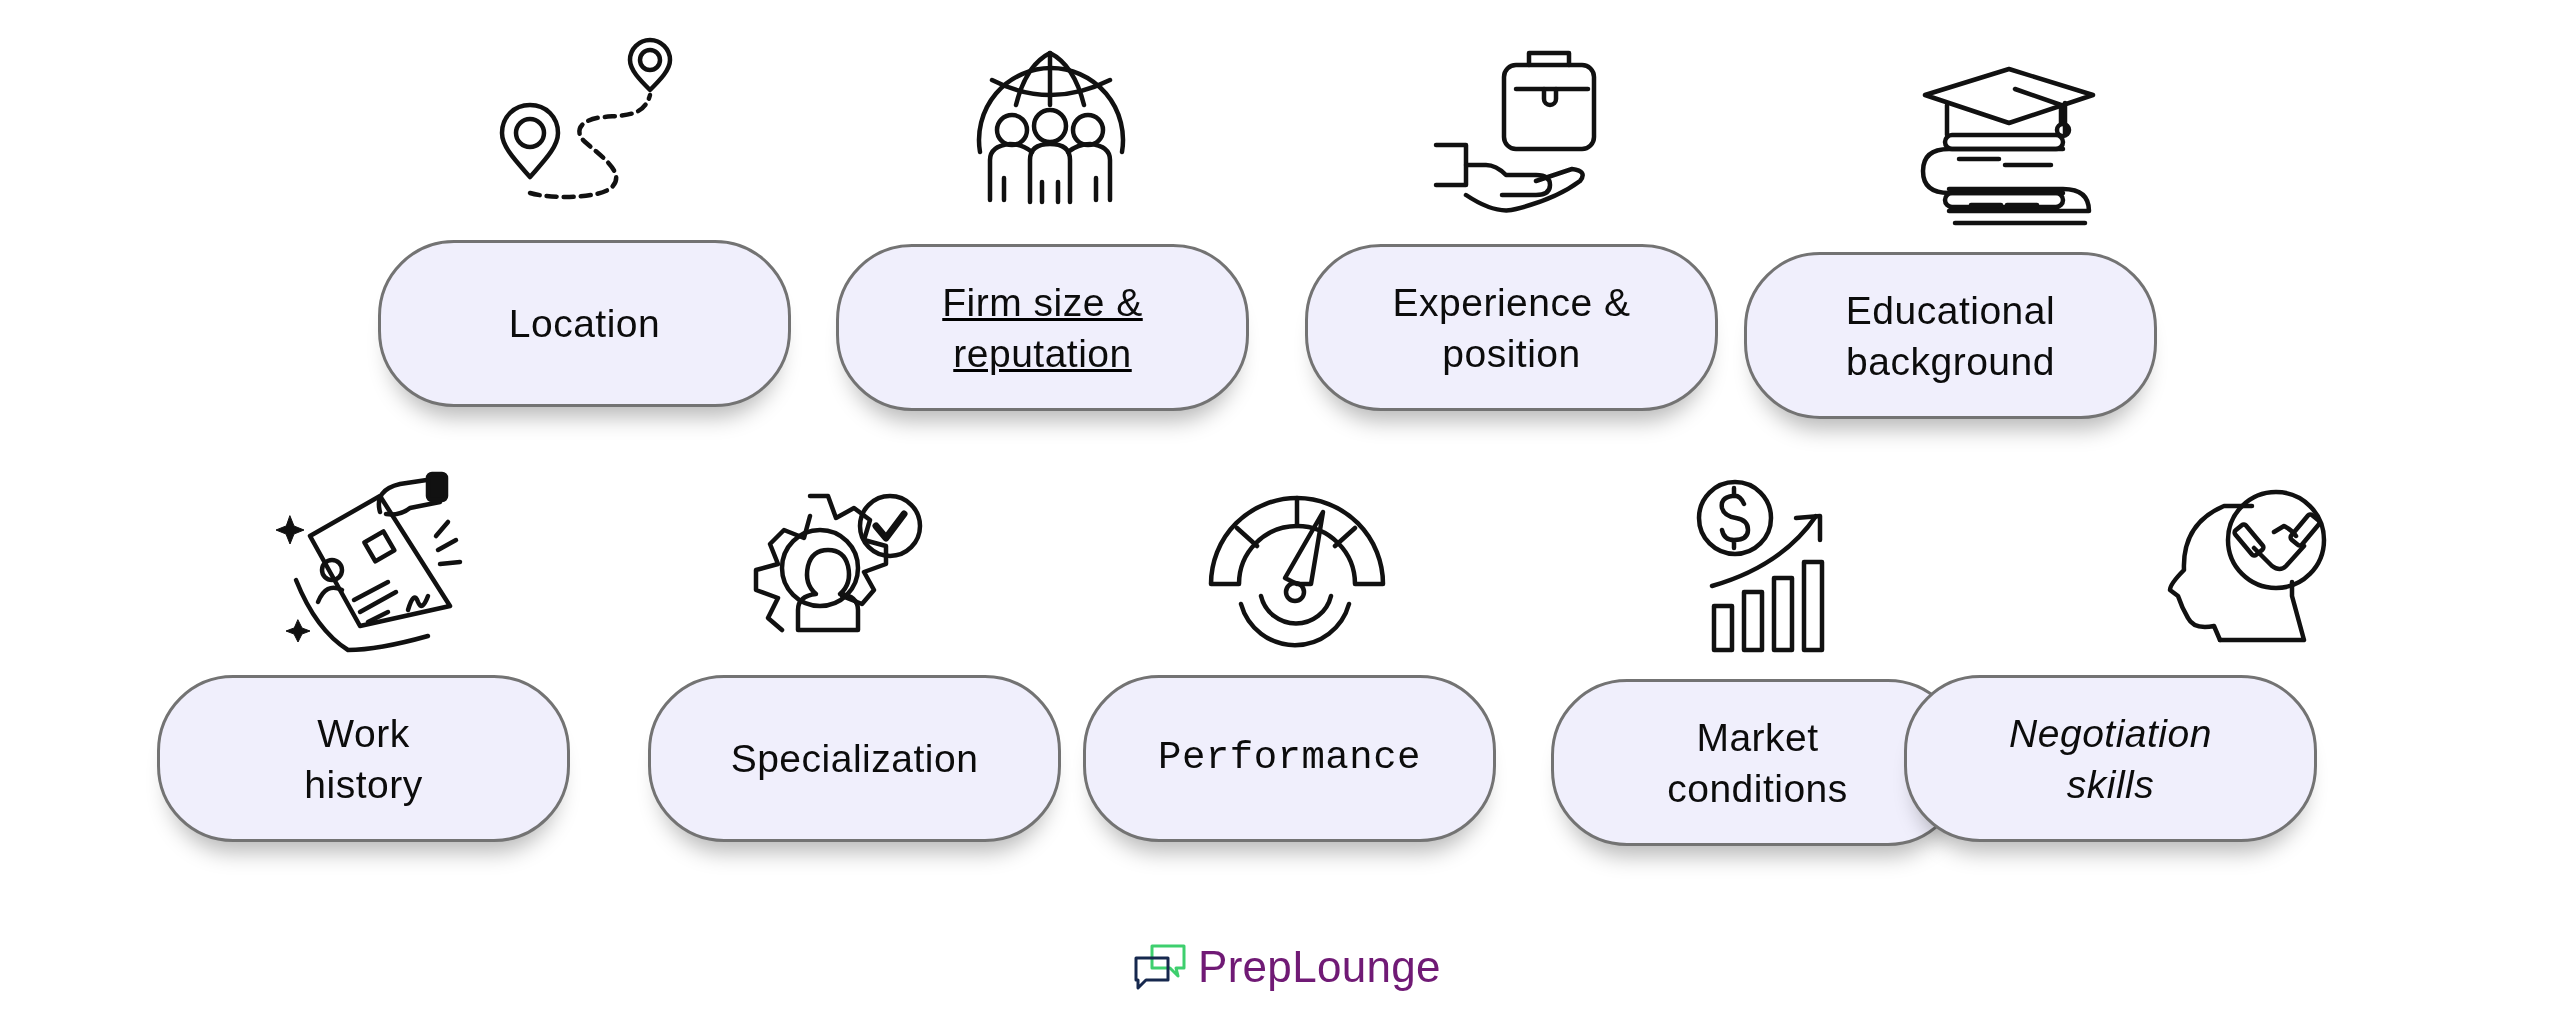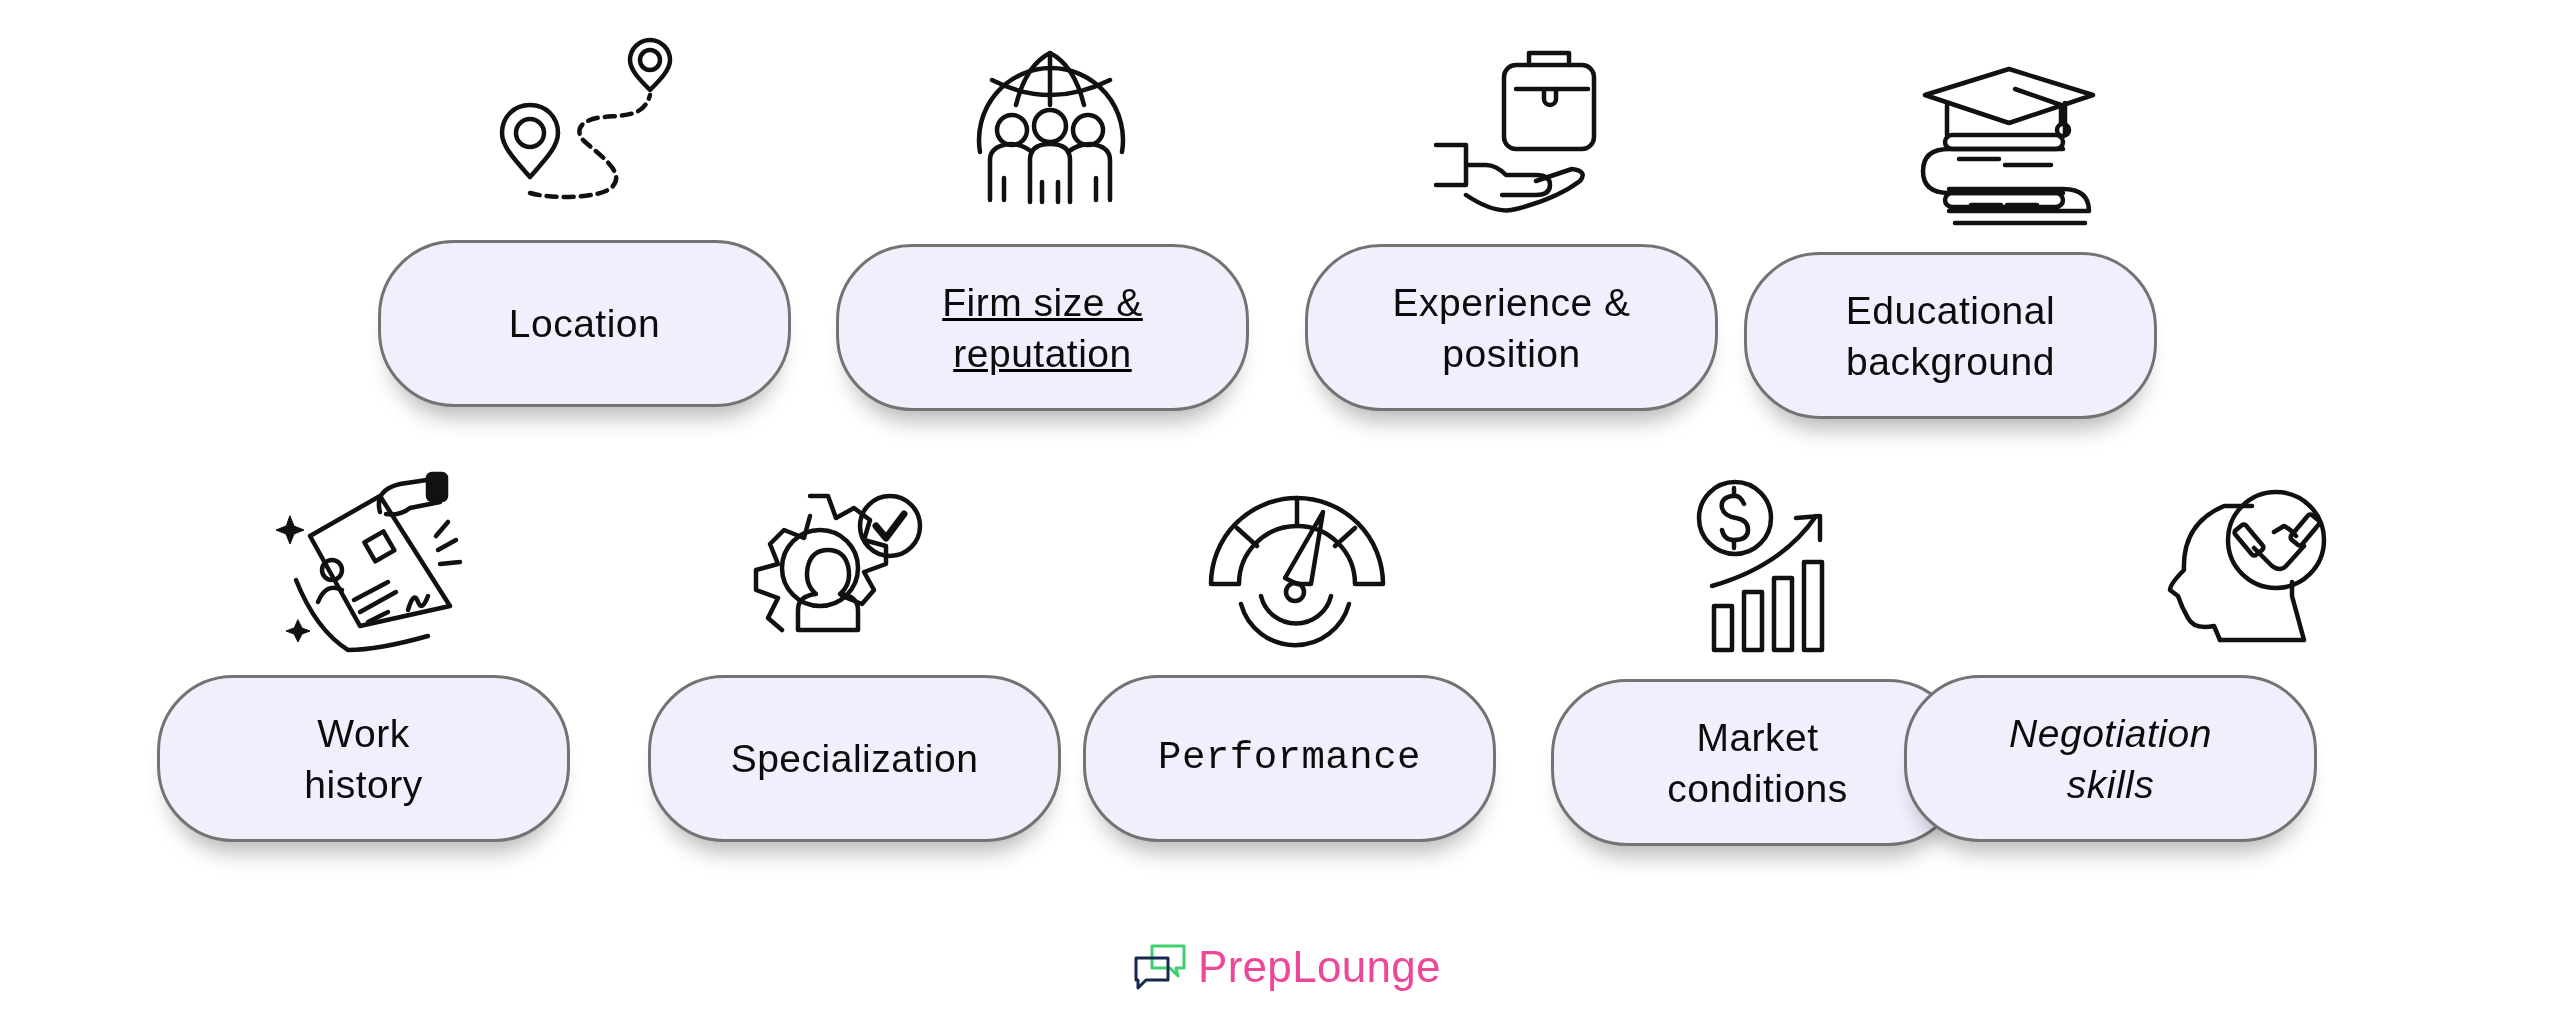--- a/index.html
+++ b/index.html
@@ -8,21 +8,21 @@
   .card { position:absolute; width:413px; height:167px; box-sizing:border-box;
           background:#f0effc; border:3px solid #737373; border-radius:76px;
           display:flex; align-items:center; justify-content:center; text-align:center;
           box-shadow: 0 22px 22px -12px rgba(0,0,0,0.28); }
   .card span { font-size:39px; line-height:51px; color:#0c0c0c; letter-spacing:0.5px; white-space:pre-line; }
   .icon { position:absolute; width:200px; height:180px; }
   .icon svg { width:100%; height:100%; overflow:visible; }
   .icon svg * { fill:none; stroke:#111; stroke-width:4.5; stroke-linecap:round; stroke-linejoin:round; }
   .logo { position:absolute; left:1132px; top:942px; display:flex; align-items:center; }
   .logo svg { width:56px; height:50px; }
-  .logo span { font-size:44px; color:#ec4899; margin-left:10px; letter-spacing:0.3px; }
+  .logo span { font-size:44px; color:#701a75; margin-left:10px; letter-spacing:0.3px; }
 </style>
 </head>
 <body>
 
 <div class="icon" style="left:490px;top:35px;">
   <svg viewBox="0 0 200 180">
     <path d="M40 70 c-16 0 -28 12 -28 28 c0 14 14 28 28 44 c14 -16 28 -30 28 -44 c0 -16 -12 -28 -28 -28z"></path>
     <circle cx="40" cy="98" r="14"></circle>
     <path d="M160 5 c-11 0 -20 9 -20 20 c0 10 10 20 20 30 c10 -10 20 -20 20 -30 c0 -11 -9 -20 -20 -20z"></path>
     <circle cx="160" cy="25" r="10"></circle>

